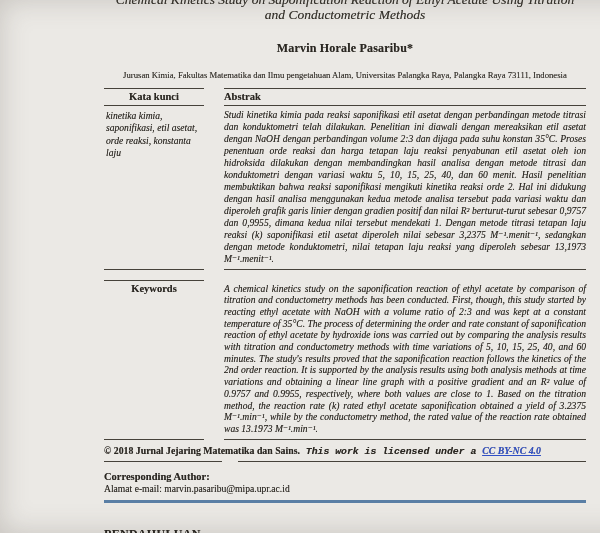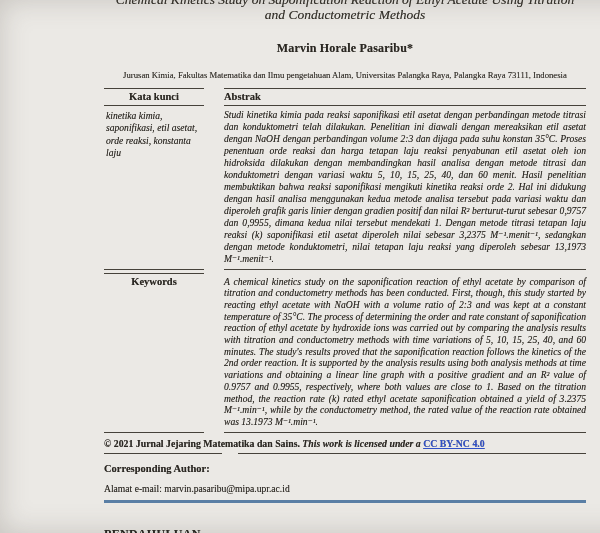--- a/index.html
+++ b/index.html
@@ -33,34 +33,34 @@
   .cell-kw {
     font-style:italic; font-size:9.6px; line-height:12.6px;
     padding:4px 0 4px 2px; border-bottom:1.5px solid #46423a;font-family:Liberation Serif, serif;
   }
   .cell-abs {
     font-style:italic; font-size:9.6px; text-align:justify;
     padding:3px 0 4px 0; border-bottom:1.5px solid #46423a;
   }
   .lh-id { line-height:12px; }
   .lh-en { line-height:11.7px; }
-  .t2 { margin-top:3px; }
+  .t2 { margin-top:10px; }
 
   
   .license-row { margin-top:5px; font-size:9.8px; font-weight:bold; }
-  .license-italic { font-style:italic; }
-  .license-link { color:#3050c8; text-decoration:underline; cursor:pointer; }
+  .license-italic { font-style:italic;font-family:Liberation Mono, monospace; }
+  .license-link { font-style:italic; color:#3050c8; text-decoration:underline; cursor:pointer; }
 
   .end-rules { display:flex; gap:16px; margin-top:4px; }
   .end-rules .seg { border-top:1.6px solid #46423a; height:0; }
   .seg-left { width:118px; }
   .seg-right { flex:1; }
 
   .corr-head { margin-top:9px; font-weight:bold; font-size:10.5px; }
-  .corr-mail { margin-top:9px; font-size:9.6px; }
+  .corr-mail { margin-top:1px; font-size:9.6px; }
 
   .blue-rule { margin-top:6px; height:3px; background:#5a7fa5; }
 
   .section-heading { margin-top:24px; font-weight:bold; font-size:12px; letter-spacing:0.3px; }
   .para { margin-top:5px; font-size:11px; line-height:13px; text-align:justify; }
   .para .line1 { display:block; text-indent:34px; }
 
   
   .page * { text-shadow:0 0 0.6px rgba(60,55,48,0.55); }
 </style>
@@ -84,21 +84,21 @@
       <div class="cell-kw">kinetika kimia, saponifikasi, etil asetat, orde reaksi, konstanta laju</div>
       <div class="cell-abs lh-id">Studi kinetika kimia pada reaksi saponifikasi etil asetat dengan perbandingan metode titrasi dan konduktometri telah dilakukan. Penelitian ini diawali dengan mereaksikan etil asetat dengan NaOH dengan perbandingan volume 2:3 dan dijaga pada suhu konstan 35°C. Proses penentuan orde reaksi dan harga tetapan laju reaksi penyabunan etil asetat oleh ion hidroksida dilakukan dengan membandingkan hasil analisa dengan metode titrasi dan konduktometri dengan variasi waktu 5, 10, 15, 25, 40, dan 60 menit. Hasil penelitian membuktikan bahwa reaksi saponifikasi mengikuti kinetika reaksi orde 2. Hal ini didukung dengan hasil analisa menggunakan kedua metode analisa tersebut pada variasi waktu dan diperoleh grafik garis linier dengan gradien positif dan nilai R² berturut-turut sebesar 0,9757 dan 0,9955, dimana kedua nilai tersebut mendekati 1. Dengan metode titrasi tetapan laju reaksi (k) saponifikasi etil asetat diperoleh nilai sebesar 3,2375 M⁻¹.menit⁻¹, sedangkan dengan metode konduktometri, nilai tetapan laju reaksi yang diperoleh sebesar 13,1973 M⁻¹.menit⁻¹.</div>
     </div>
 
     <div class="abs-grid t2">
       <div class="hd hd-center">Keywords</div>
       <div class="cell-abs lh-en">A chemical kinetics study on the saponification reaction of ethyl acetate by comparison of titration and conductometry methods has been conducted. First, though, this study started by reacting ethyl acetate with NaOH with a volume ratio of 2:3 and was kept at a constant temperature of 35°C. The process of determining the order and rate constant of saponification reaction of ethyl acetate by hydroxide ions was carried out by comparing the analysis results with titration and conductometry methods with time variations of 5, 10, 15, 25, 40, and 60 minutes. The study's results proved that the saponification reaction follows the kinetics of the 2nd order reaction. It is supported by the analysis results using both analysis methods at time variations and obtaining a linear line graph with a positive gradient and an R² value of 0.9757 and 0.9955, respectively, where both values are close to 1. Based on the titration method, the reaction rate (k) rated ethyl acetate saponification obtained a yield of 3.2375 M⁻¹.min⁻¹, while by the conductometry method, the rated value of the reaction rate obtained was 13.1973 M⁻¹.min⁻¹.</div>
     </div>
 
     <div class="license-row">
-      <span>© 2021 Jurnal Jejaring Matematika dan Sains.</span><span class="license-italic"> This work is licensed under a </span><a class="license-link">CC BY-NC 4.0</a>
+      <span>© 2018 Jurnal Jejaring Matematika dan Sains.</span><span class="license-italic"> This work is licensed under a </span><a class="license-link">CC BY-NC 4.0</a>
     </div>
 
     <div class="end-rules">
       <div class="seg seg-left"></div>
       <div class="seg seg-right"></div>
     </div>
 
     <div class="corr-head">Corresponding Author:</div>
     <div class="corr-mail">Alamat e-mail: marvin.pasaribu@mipa.upr.ac.id</div>
 

